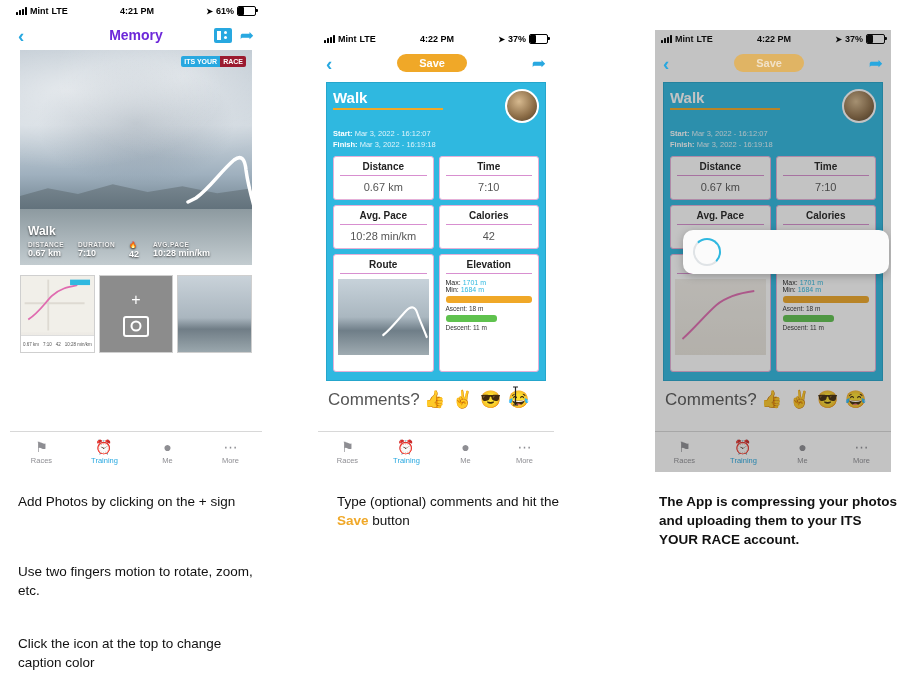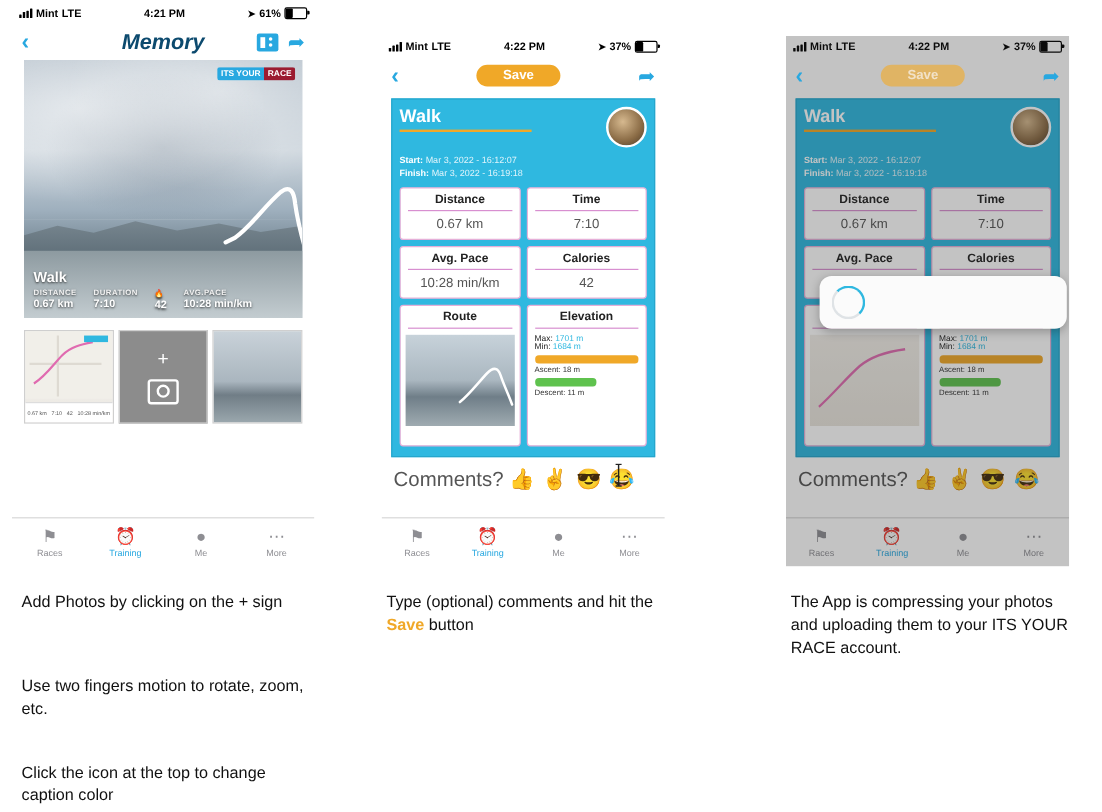--- a/index.html
+++ b/index.html
@@ -85,28 +85,27 @@
   
   .navbar {
     display: flex;
     align-items: center;
     justify-content: space-between;
     height: 30px;
     padding: 0 8px;
     position: relative;
   }
   .nav-title {
-    font-size: 18px;
-    font-weight: bold;
-    color: #0c4a6e;
+    font-size: 14px;
+    font-weight: bold;
+    color: #6d28d9;
     position: absolute;
     left: 0; right: 0;
     text-align: center;
     pointer-events: none;
-    font-style: italic;
   }
   .chev-back {
     color: #28a8e0;
     font-size: 19px;
     font-weight: bold;
     line-height: 1;
     z-index: 2;
   }
   .nav-right {
     display: flex;
@@ -787,17 +786,17 @@
 </div>
 
 <svg class="ibeam" viewBox="0 0 7 20">
   <path d="M1 1 H6 M3.5 1 V19 M1 19 H6" stroke="#222" stroke-width="1.2" fill="none"></path>
 </svg>
 
 <div class="note" style="left:18px; top:492px; width:250px;">Add Photos by clicking on the + sign</div>
 <div class="note" style="left:18px; top:562px; width:250px;">Use two fingers motion to rotate, zoom, etc.</div>
 <div class="note" style="left:18px; top:634px; width:250px;">Click the icon at the top to change caption color</div>
 
-<div class="note" style="left:322px; top:492px; width:230px;">
+<div class="note" style="left:337px; top:492px; width:230px;">
   <span>Type (optional) comments and hit the </span><span class="hl-save">Save</span><span> button</span>
 </div>
 
-<div class="note" style="left:659px; top:492px; width:244px;">The App is compressing your photos and uploading them to your ITS YOUR RACE account.</div>
+<div class="note" style="left:659px; top:492px; width:244px;font-weight:bold;">The App is compressing your photos and uploading them to your ITS YOUR RACE account.</div>
 
 </body></html>

